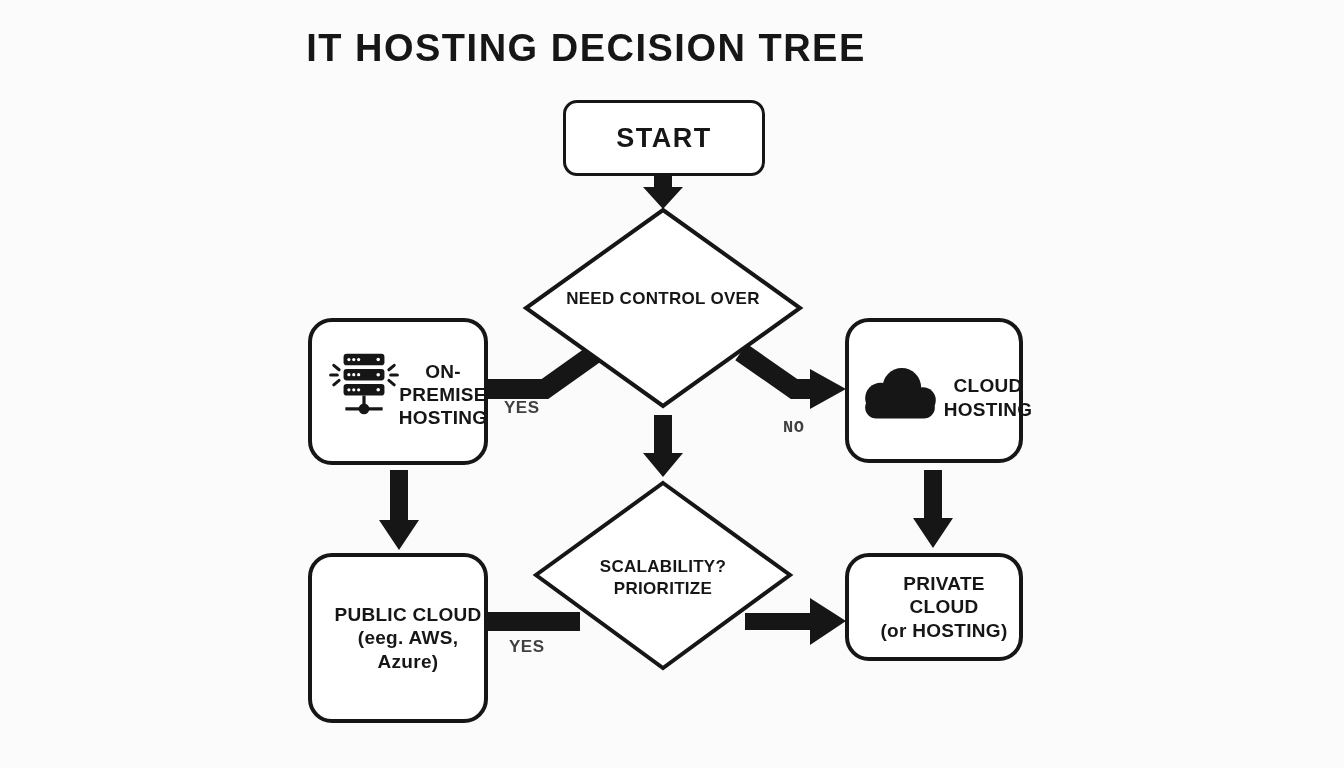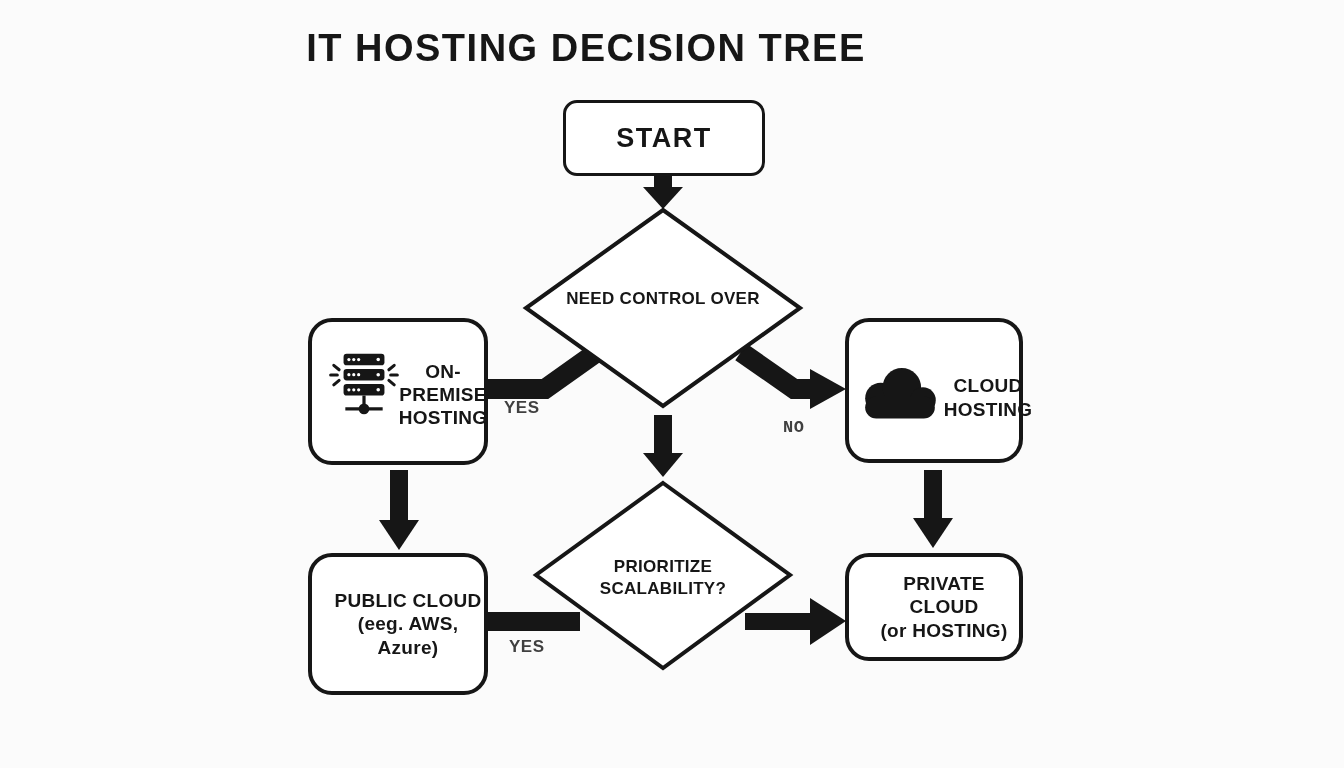--- a/index.html
+++ b/index.html
@@ -155,25 +155,25 @@
       </g>
     </svg>
   </div>
   <div class="node-label">
     <span>CLOUD</span>
     <span>HOSTING</span>
   </div>
 </div>
 
 <div class="diamond-label" style="left:563px; top:556px; width:200px;">
+  <span>SCALABILITY?</span>
   <span>PRIORITIZE</span>
-  <span>SCALABILITY?</span>
 </div>
 
-<div class="node" style="left:308px; top:553px; width:180px; height:142px;">
+<div class="node" style="left:308px; top:553px; width:180px; height:170px;">
   <div class="node-label">
     <span>PUBLIC CLOUD</span>
     <span>(eeg. AWS, Azure)</span>
   </div>
 </div>
 
 <div class="node" style="left:845px; top:553px; width:178px; height:108px;">
   <div class="node-label">
     <span>PRIVATE CLOUD</span>
     <span>(or HOSTING)</span>

